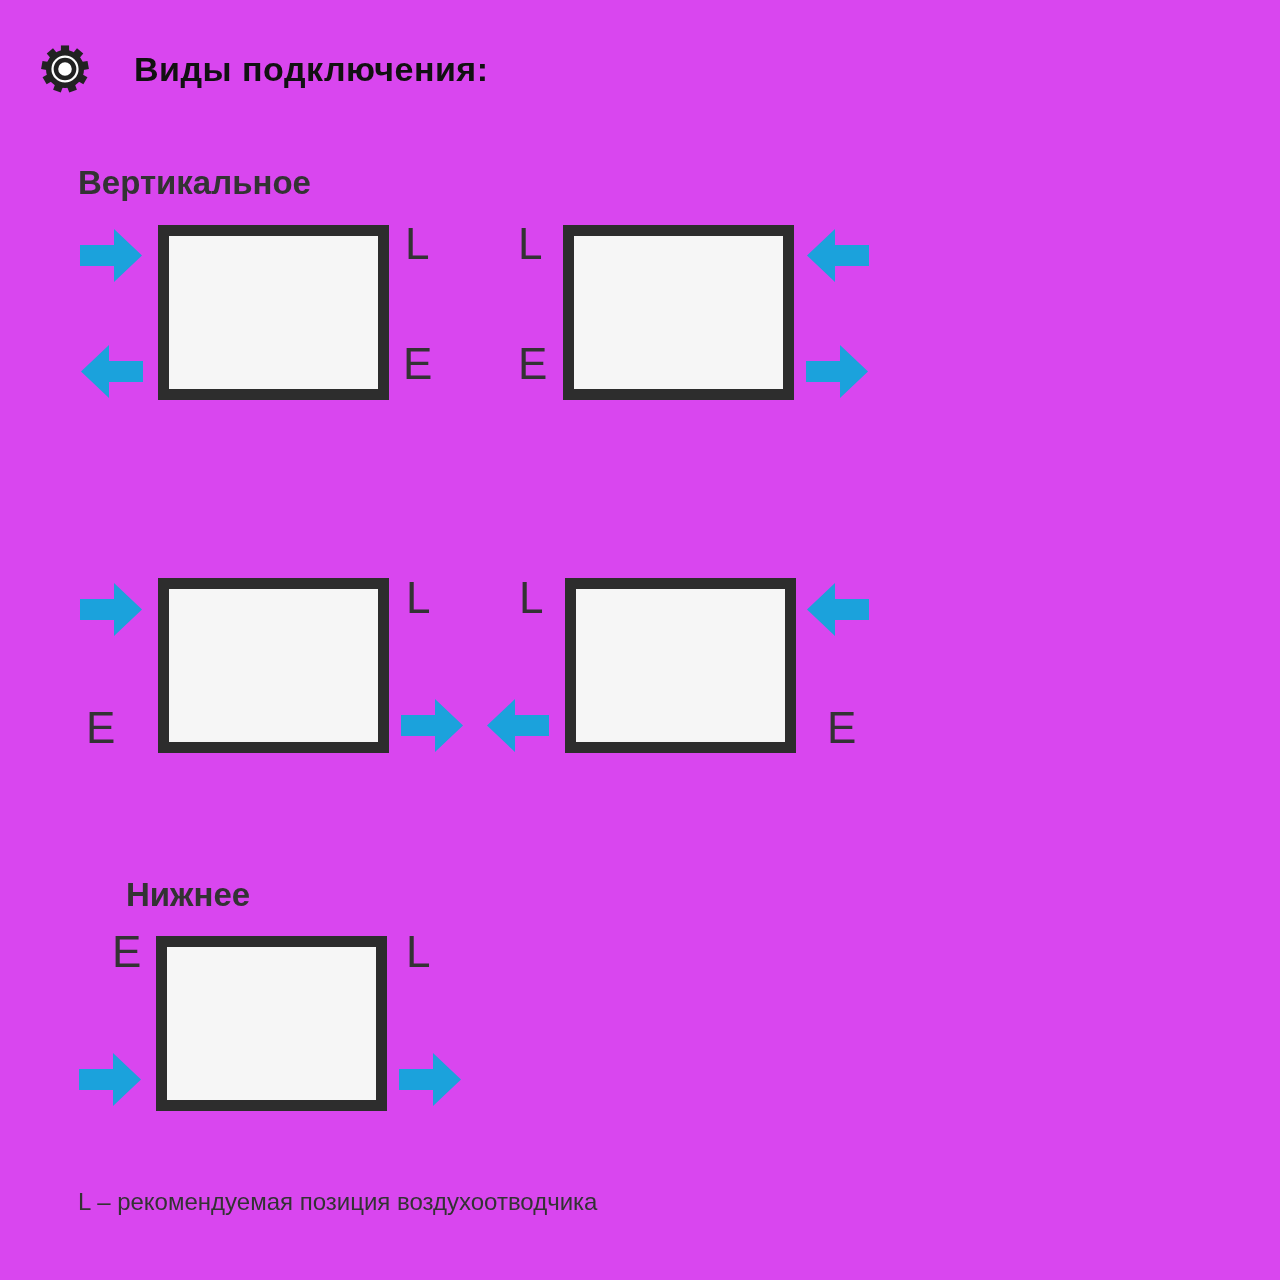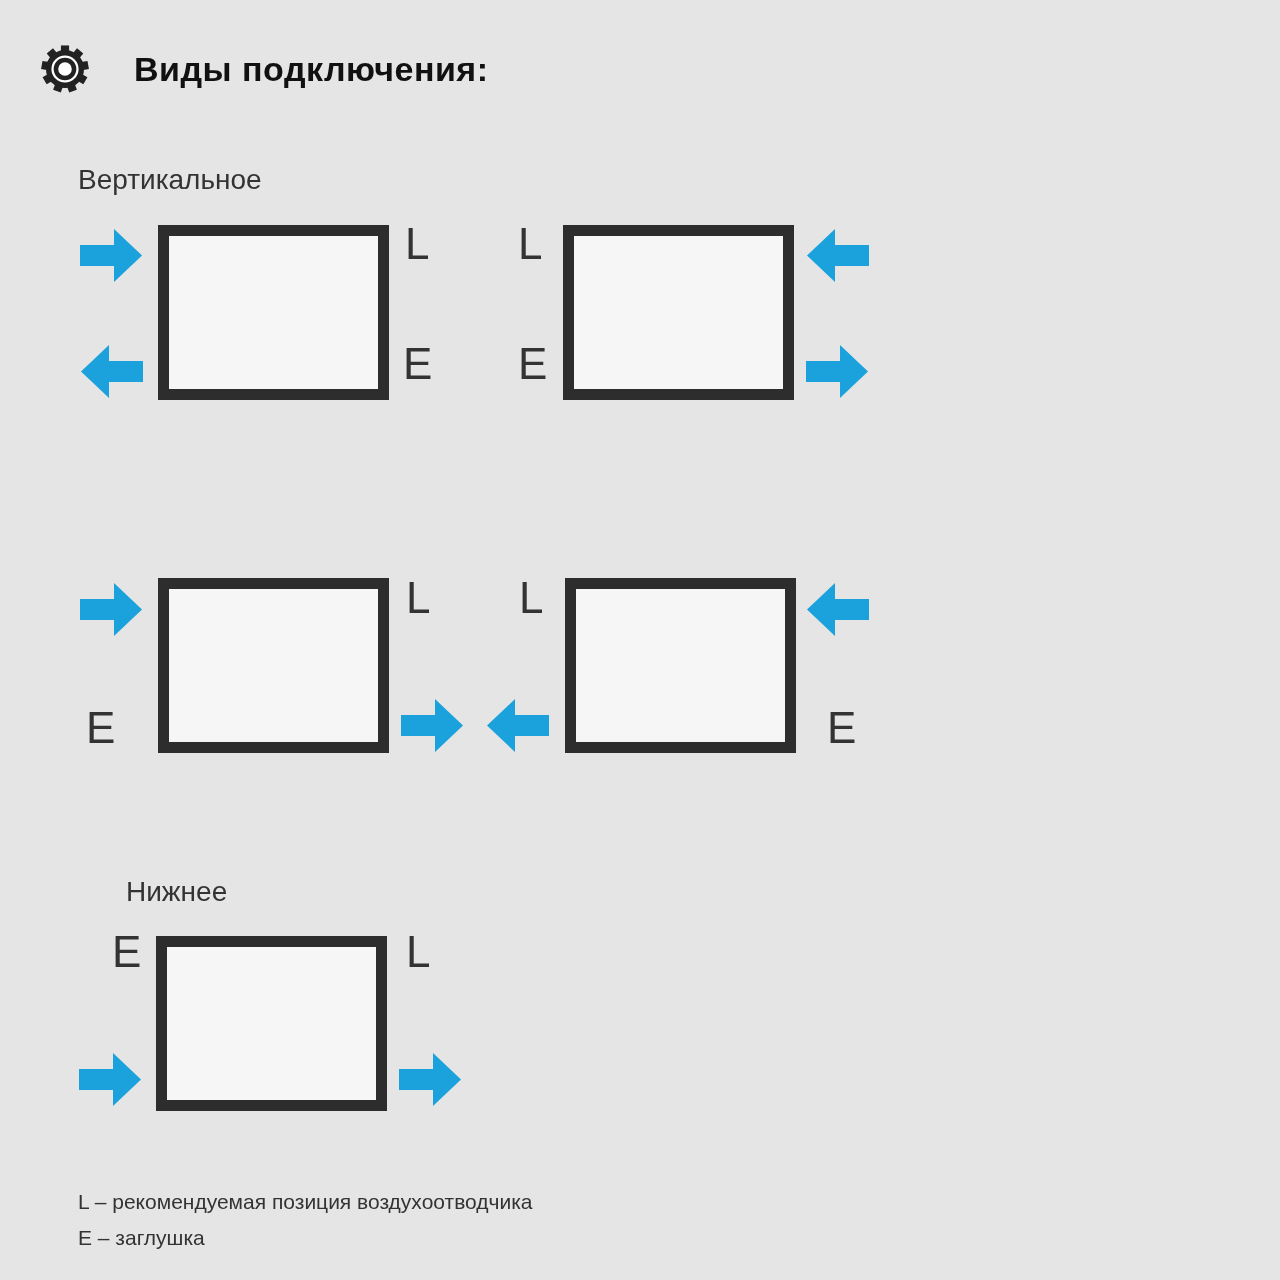--- a/index.html
+++ b/index.html
@@ -5,30 +5,30 @@
   :root{
     --arrow:#1ba2dc;
     --radiator-border:#2d2d2d;
     --radiator-fill:#f6f6f6;
     --text:#333333;
     --title:#111111;
   }
   *{box-sizing:border-box;}
   html,body{margin:0;padding:0;background:#ffffff;}
   body{font-family:"Liberation Sans",sans-serif;}
-  .page{position:relative;width:1280px;height:1280px;background:#e5e5e5;overflow:hidden;}
+  .page{position:relative;width:1280px;height:1280px;background:#d946ef;overflow:hidden;}
   .abs{position:absolute;}
   .title{font-size:34px;font-weight:bold;color:var(--title);letter-spacing:0.5px;}
-  .section-label{font-size:28px;font-weight:400;color:var(--text);}
+  .section-label{font-size:33px;font-weight:700;color:var(--text);}
   .radiator{width:231px;height:175px;border:11px solid var(--radiator-border);background:var(--radiator-fill);}
   .port{font-size:44px;line-height:1;color:var(--text);font-weight:400;}
   .arrow{width:63px;height:55px;color:var(--arrow);}
   .arrow svg{display:block;width:100%;height:100%;}
   .arrow.flip svg{transform:scaleX(-1);}
-  .legend{font-size:21px;color:var(--text);line-height:36px;}
+  .legend{font-size:24px;color:var(--text);line-height:36px;}
   .gear{width:58px;height:58px;}
   .gear svg{display:block;width:100%;height:100%;}
 </style>
 </head>
 <body>
 
 <div class="page">
 
   <div class="gear abs" style="left:36px;top:40px;">
     <svg viewBox="0 0 64 64" aria-hidden="true">
@@ -119,16 +119,15 @@
       </svg>
   </div>
   <div class="arrow abs" style="left:399px;top:1052px;">
     <svg viewBox="0 0 63 55">
         <polygon points="0,17 34,17 34,1 62,27.5 34,54 34,38 0,38" fill="currentColor"></polygon>
       </svg>
   </div>
 
   <div class="legend abs" style="left:78px;top:1184px;">
     <div>L – рекомендуемая позиция воздухоотводчика</div>
-    <div>E – заглушка</div>
   </div>
 
 </div>
 
 </body></html>

